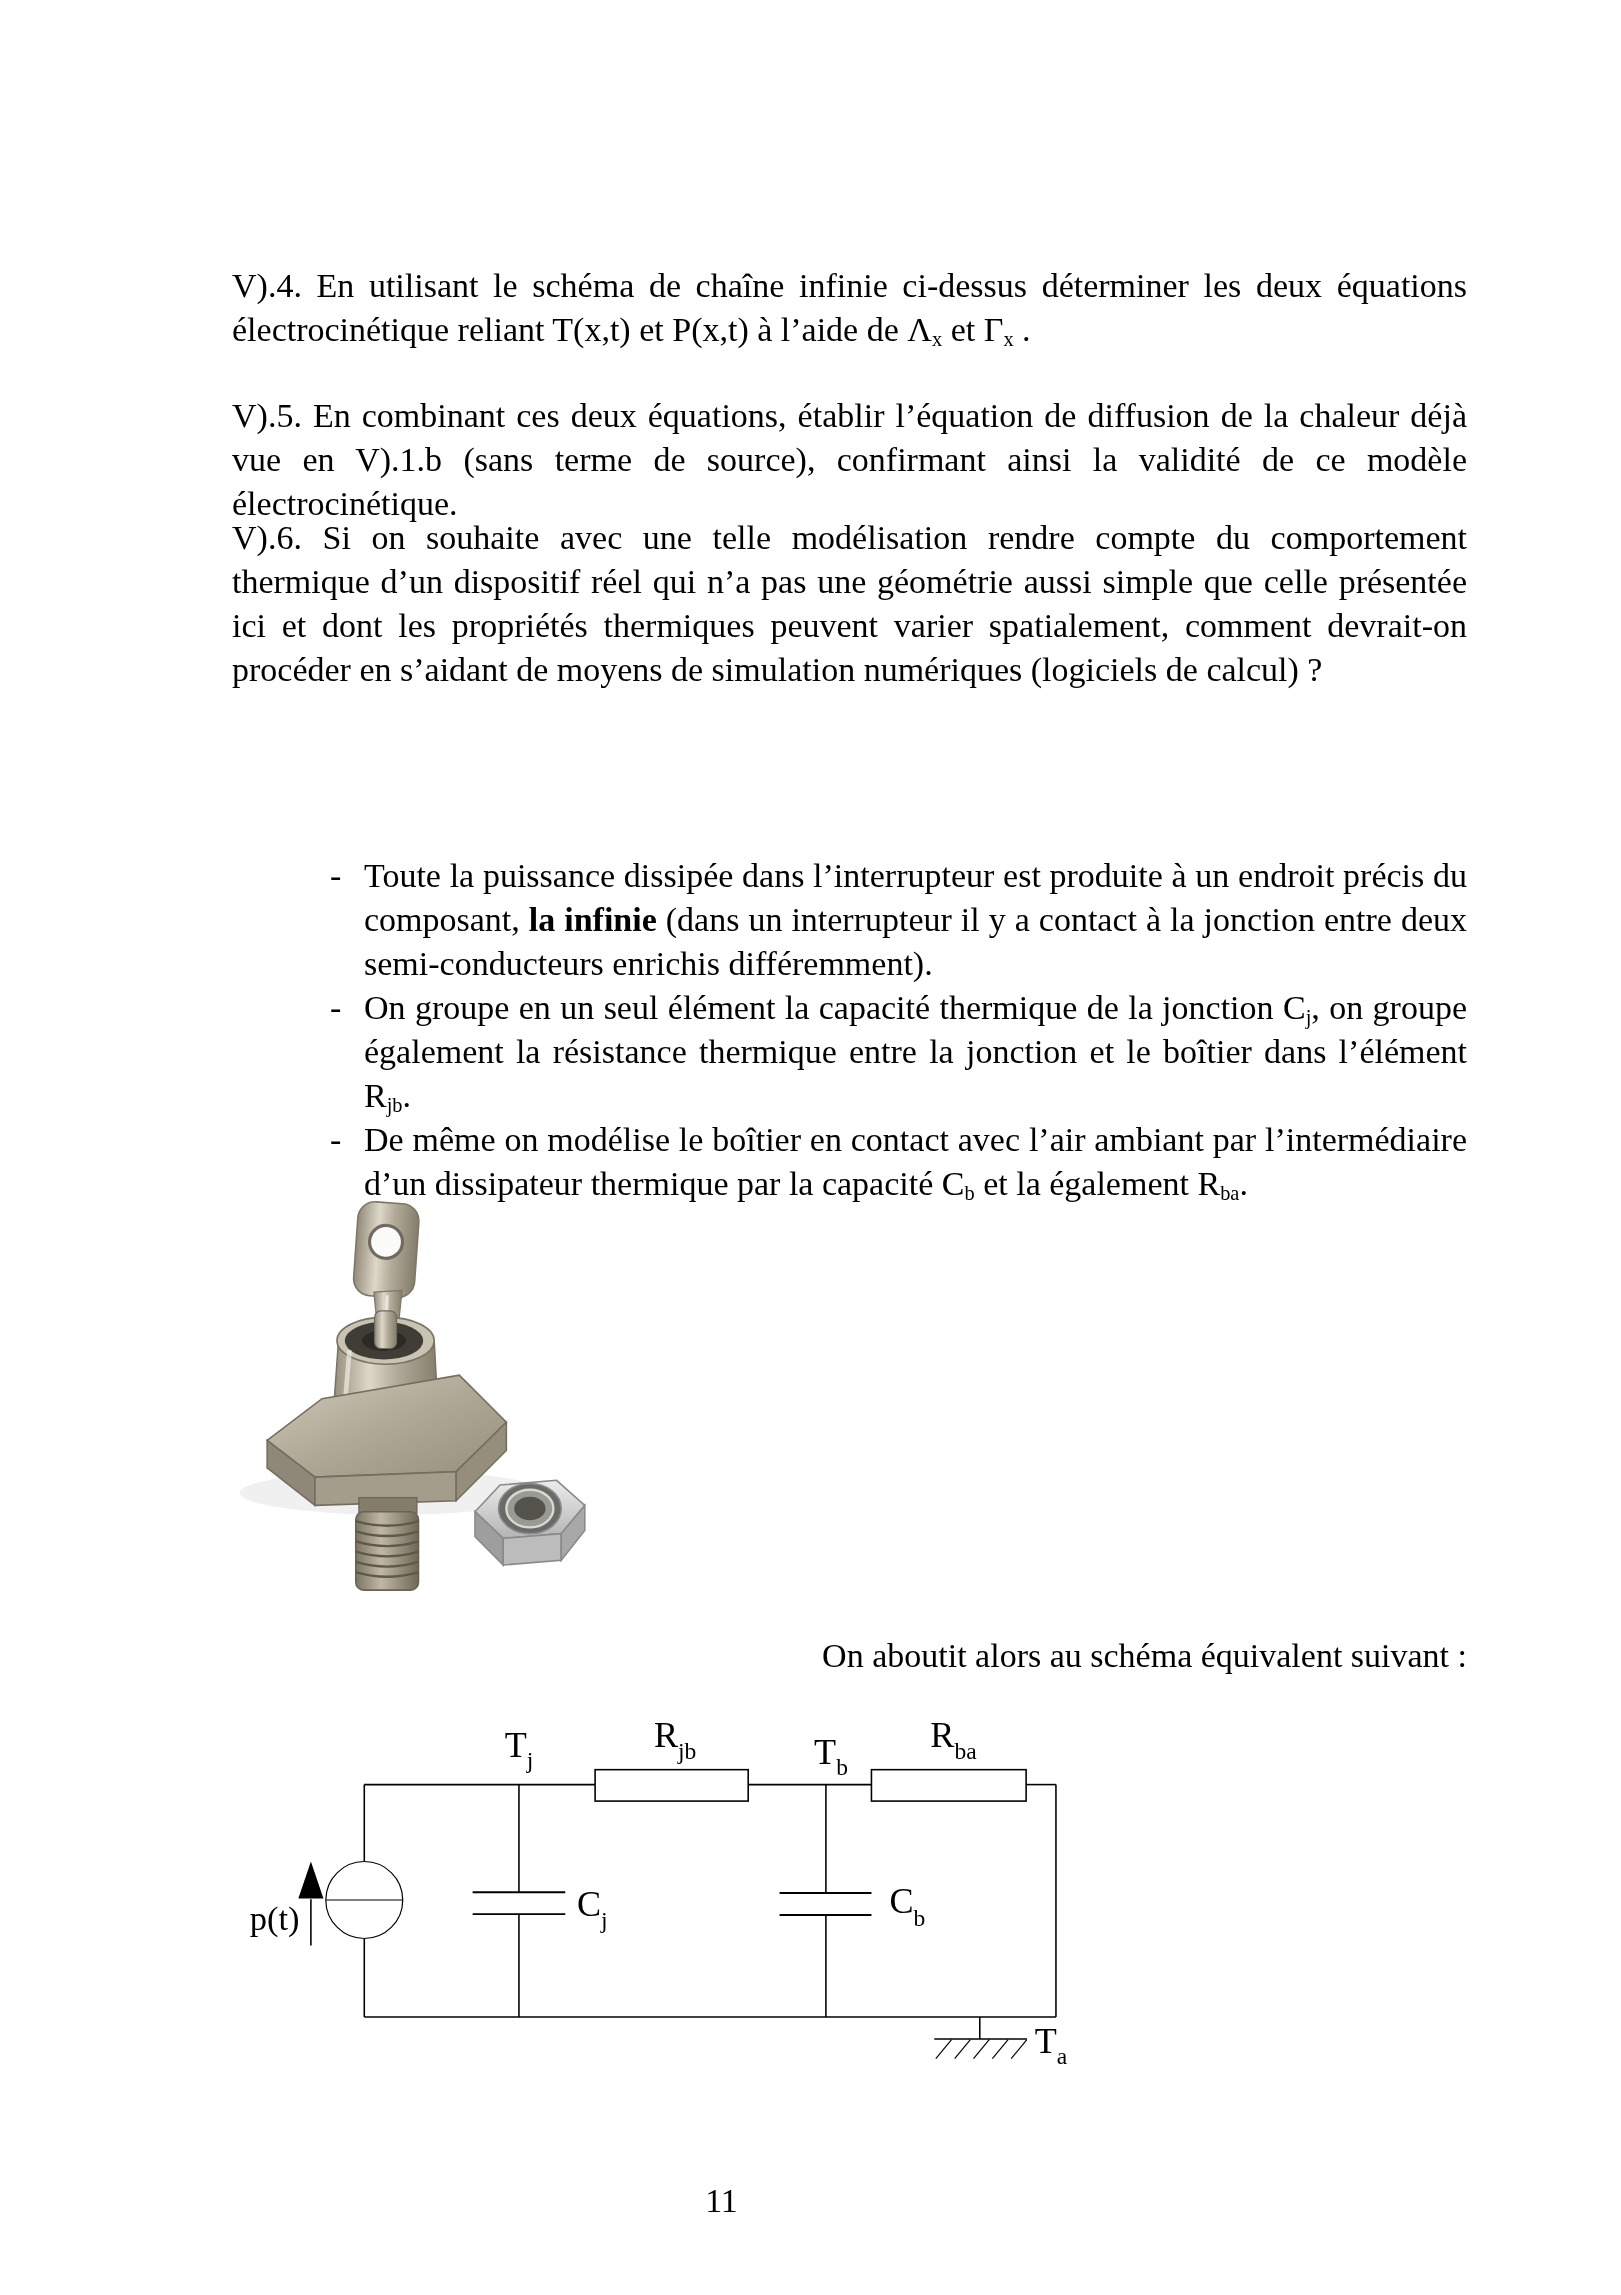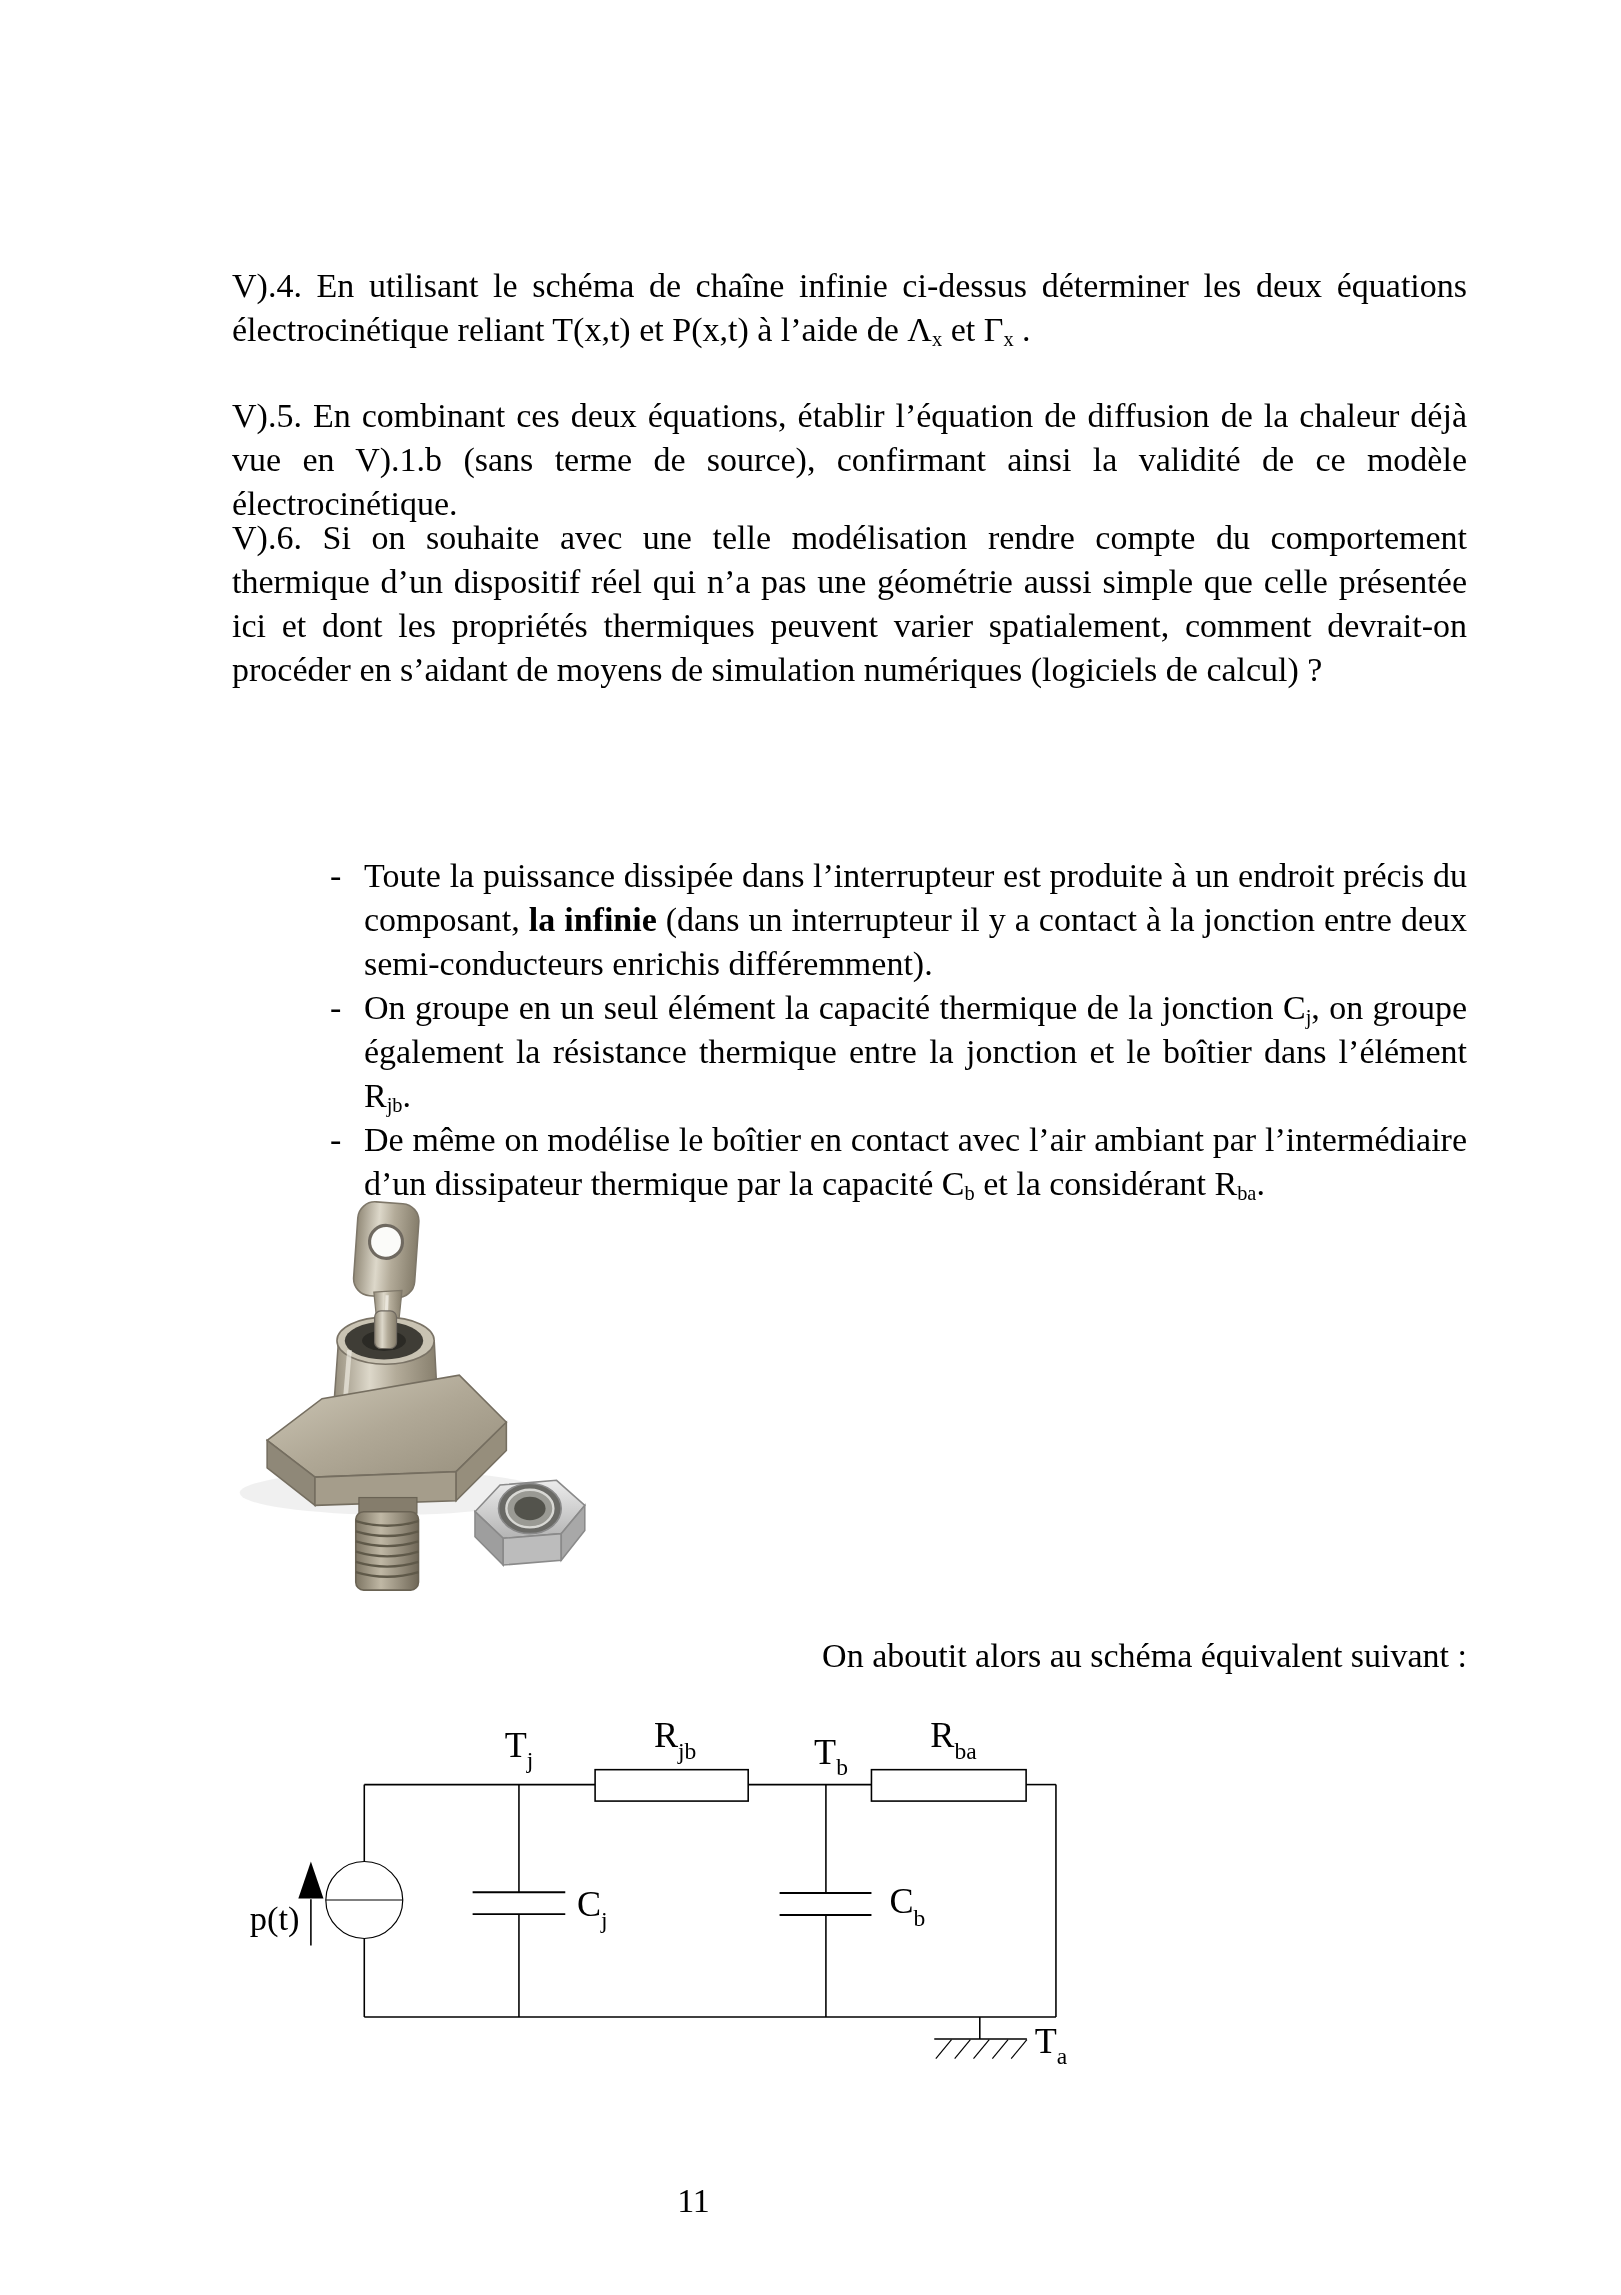--- a/index.html
+++ b/index.html
@@ -25,21 +25,21 @@
   #v7{top:696px;}
   #bullets{position:absolute;left:232px;top:854px;width:1235px;
     font-size:34px;line-height:44px;}
   .bullet{position:relative;padding-left:132px;text-align:justify;text-justify:inter-word;}
   .bullet .dash{position:absolute;left:98px;top:0;}
   #aboutit{top:1634px;text-align:right;}
   #photo{position:absolute;left:224px;top:1201px;width:400px;height:408px;}
   #circuit{position:absolute;left:0;top:1688px;width:1622px;height:424px;}
   #pagenum{
     position:absolute;left:0;top:2179px;width:1387px;
-    font-size:34px;line-height:44px;text-align:center;
+    font-size:34px;line-height:44px;text-align:center;padding-left:28px;
   }
   .cir-label{font-family:"Liberation Serif","DejaVu Serif",serif;font-size:46px;fill:#000;}
   .cir-sub{font-size:30px;}
   .cir-pt{font-family:"Liberation Serif","DejaVu Serif",serif;font-size:44px;fill:#000;}
 </style>
 </head>
 <body>
 
 <div class="page">
 
@@ -51,21 +51,21 @@
     <div class="bullet">
       <span class="dash">-</span>
       <span><span>Toute la puissance dissipée dans l’interrupteur est produite à un endroit précis du composant, </span><span class="seg-bold">la infinie</span><span> (dans un interrupteur il y a contact à la jonction entre deux semi-conducteurs enrichis différemment).</span></span>
     </div>
     <div class="bullet">
       <span class="dash">-</span>
       <span><span>On groupe en un seul élément la capacité thermique de la jonction C</span><span class="seg-sub">j</span><span>, on groupe également la résistance thermique entre la jonction et le boîtier dans l’élément R</span><span class="seg-sub">jb</span><span>.</span></span>
     </div>
     <div class="bullet">
       <span class="dash">-</span>
-      <span><span>De même on modélise le boîtier en contact avec l’air ambiant par l’intermédiaire d’un dissipateur thermique par la capacité C</span><span class="seg-sub">b</span><span> et la considérant R</span><span class="seg-sub">ba</span><span>.</span></span>
+      <span><span>De même on modélise le boîtier en contact avec l’air ambiant par l’intermédiaire d’un dissipateur thermique par la capacité C</span><span class="seg-sub">b</span><span> et la également R</span><span class="seg-sub">ba</span><span>.</span></span>
     </div>
   </div>
 
   <svg id="photo" viewBox="0 0 510 520" xmlns="http://www.w3.org/2000/svg">
     <defs>
       <linearGradient id="gMetalH" x1="0" y1="0" x2="1" y2="0">
         <stop offset="0" stop-color="#938b79"></stop>
         <stop offset="0.35" stop-color="#ddd8ca"></stop>
         <stop offset="0.6" stop-color="#b3ab99"></stop>
         <stop offset="1" stop-color="#857d6b"></stop>

